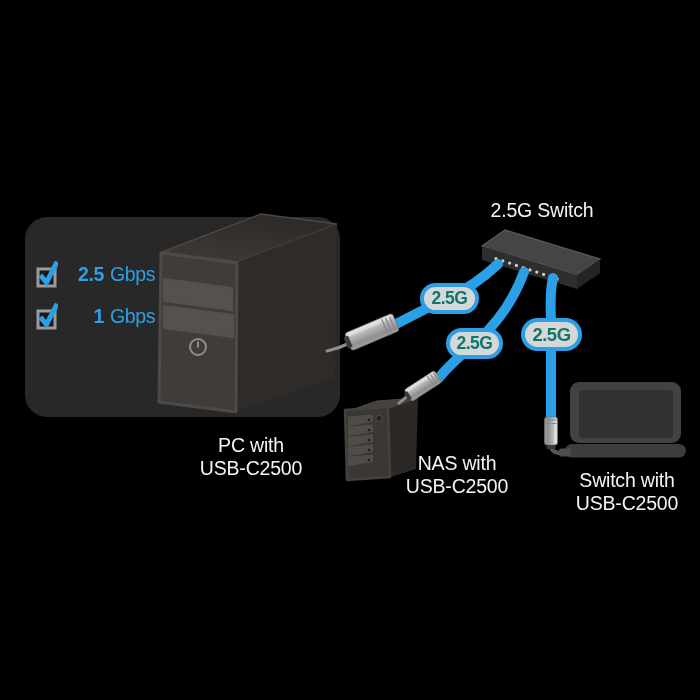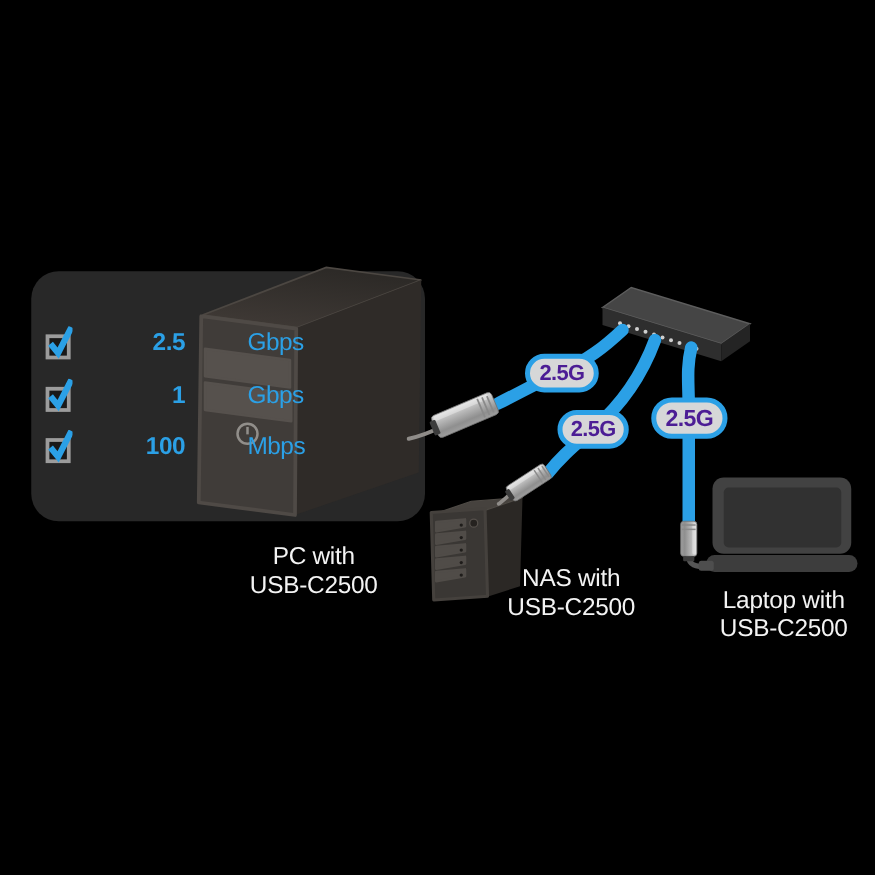--- a/index.html
+++ b/index.html
@@ -4,38 +4,38 @@
 <style>
   html,body { margin:0; padding:0; background:#000; }
   .stage {
     position:relative; width:700px; height:700px; background:#000000;
     overflow:hidden; font-family:"Liberation Sans", sans-serif;
   }
   .stage svg.art { position:absolute; left:0; top:0; }
 
   
   .speed-row {
-    position:absolute; left:36px; display:flex; align-items:center; height:27px;gap:44px;
+    position:absolute; left:36px; display:flex; align-items:center; height:27px;
   }
   .speed-row .cbx { flex:0 0 auto; }
   .speed-row .num {
     display:inline-block; width:46px; text-align:right;
     font-size:19.5px; font-weight:bold; color:#2ba0e6; letter-spacing:-0.4px;
   }
   .speed-row .unit {
     display:inline-block; margin-left:6px;
     font-size:19.5px; font-weight:normal; color:#2ba0e6; letter-spacing:-0.4px;
   }
 
   
   .badge {
     position:absolute; box-sizing:border-box;
     background:#d6d7d8; border:4px solid #2ba0e6; border-radius:18px;
     display:flex; align-items:center; justify-content:center;
-    color:#4c1d95; font-weight:bold; letter-spacing:-0.5px;
+    color:#0f766e; font-weight:bold; letter-spacing:-0.5px;
   }
 
   
   .devlabel {
     position:absolute; transform:translateX(-50%); text-align:center;
     color:#f3f3f3; font-size:19.5px; line-height:23px; letter-spacing:-0.2px;
     white-space:nowrap;
   }
 </style>
 </head>
@@ -167,39 +167,34 @@
     <span class="unit">Gbps</span>
   </div>
   <div class="speed-row" style="top:302.5px">
     <svg class="cbx" width="22" height="27" viewBox="0 0 22 27">
       <rect x="2" y="8" width="17" height="17" fill="#191919" stroke="#9c9c9c" stroke-width="3"></rect>
       <path d="M6,16 L10.5,21.5 L20,3" fill="none" stroke="#2ba0e6" stroke-width="5" stroke-linecap="square"></path>
     </svg>
     <span class="num">1</span>
     <span class="unit">Gbps</span>
   </div>
-  <div class="speed-row" style="top:344px">
-    <svg class="cbx" width="22" height="27" viewBox="0 0 22 27">
-      <rect x="2" y="8" width="17" height="17" fill="#191919" stroke="#9c9c9c" stroke-width="3"></rect>
-      <path d="M6,16 L10.5,21.5 L20,3" fill="none" stroke="#2ba0e6" stroke-width="5" stroke-linecap="square"></path>
-    </svg>
-    <span class="num">100</span>
-    <span class="unit">Mbps</span>
-  </div>
 
   <div class="badge" style="left:420px;top:283px;width:59px;height:31px;font-size:17.5px">2.5G</div>
   <div class="badge" style="left:446px;top:328px;width:57px;height:31px;font-size:17.5px">2.5G</div>
   <div class="badge" style="left:521px;top:318px;width:61px;height:33px;font-size:18.5px">2.5G</div>
 
+  <div class="devlabel" style="left:542px;top:199px">
+    <div>2.5G Switch</div>
+  </div>
   <div class="devlabel" style="left:251px;top:434px">
     <div>PC with</div>
     <div>USB-C2500</div>
   </div>
   <div class="devlabel" style="left:457px;top:452px">
     <div>NAS with</div>
     <div>USB-C2500</div>
   </div>
   <div class="devlabel" style="left:627px;top:469px">
-    <div>Laptop with</div>
+    <div>Switch with</div>
     <div>USB-C2500</div>
   </div>
 
 </div>
 
 </body></html>

